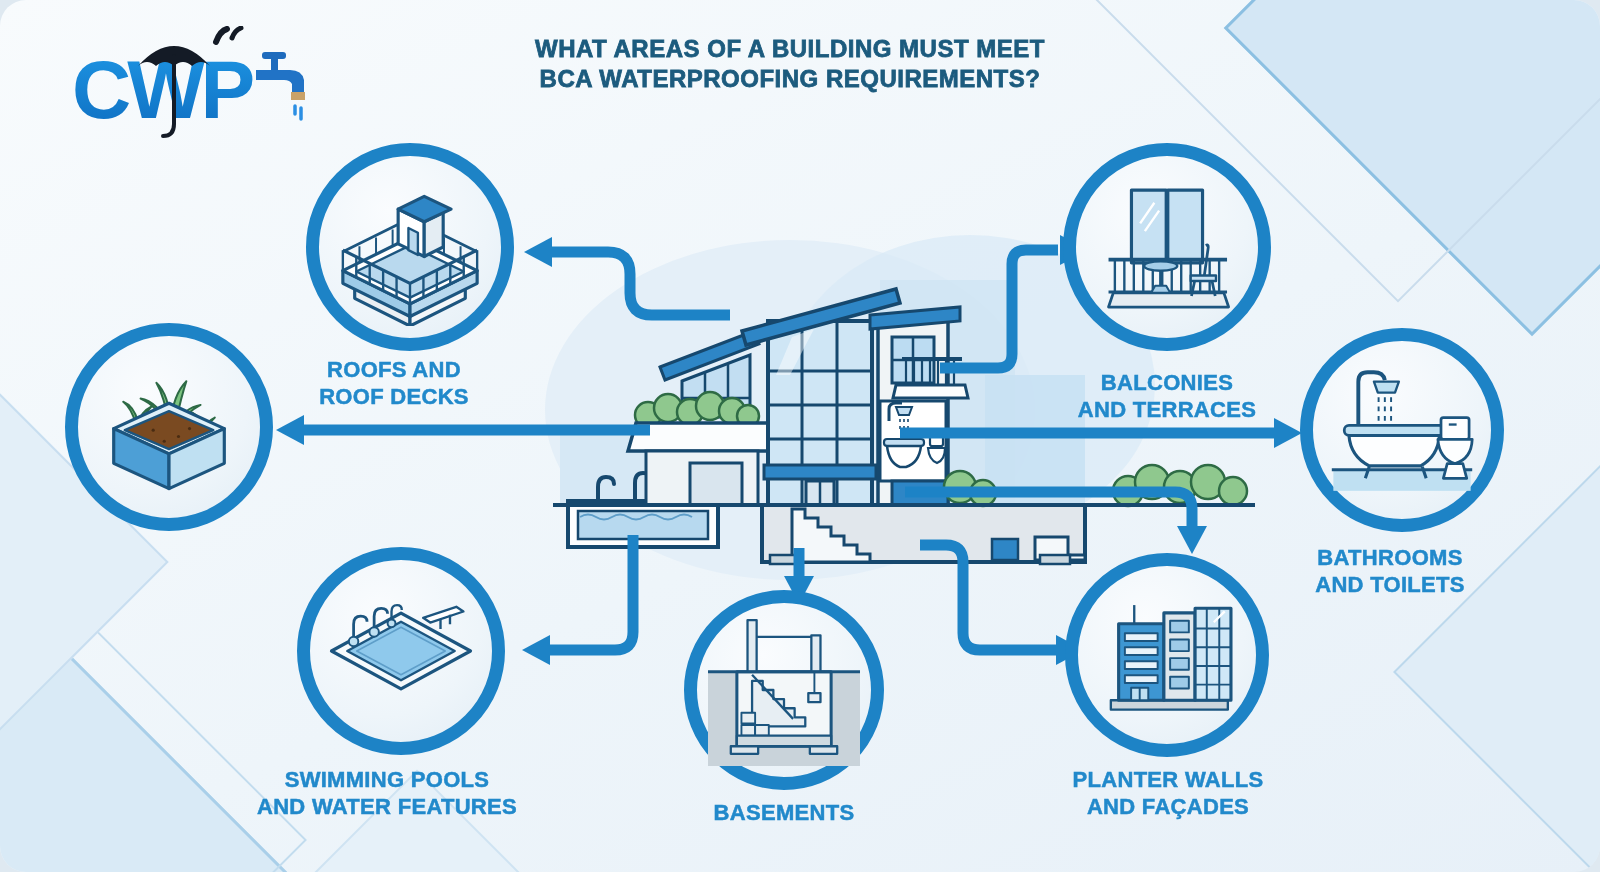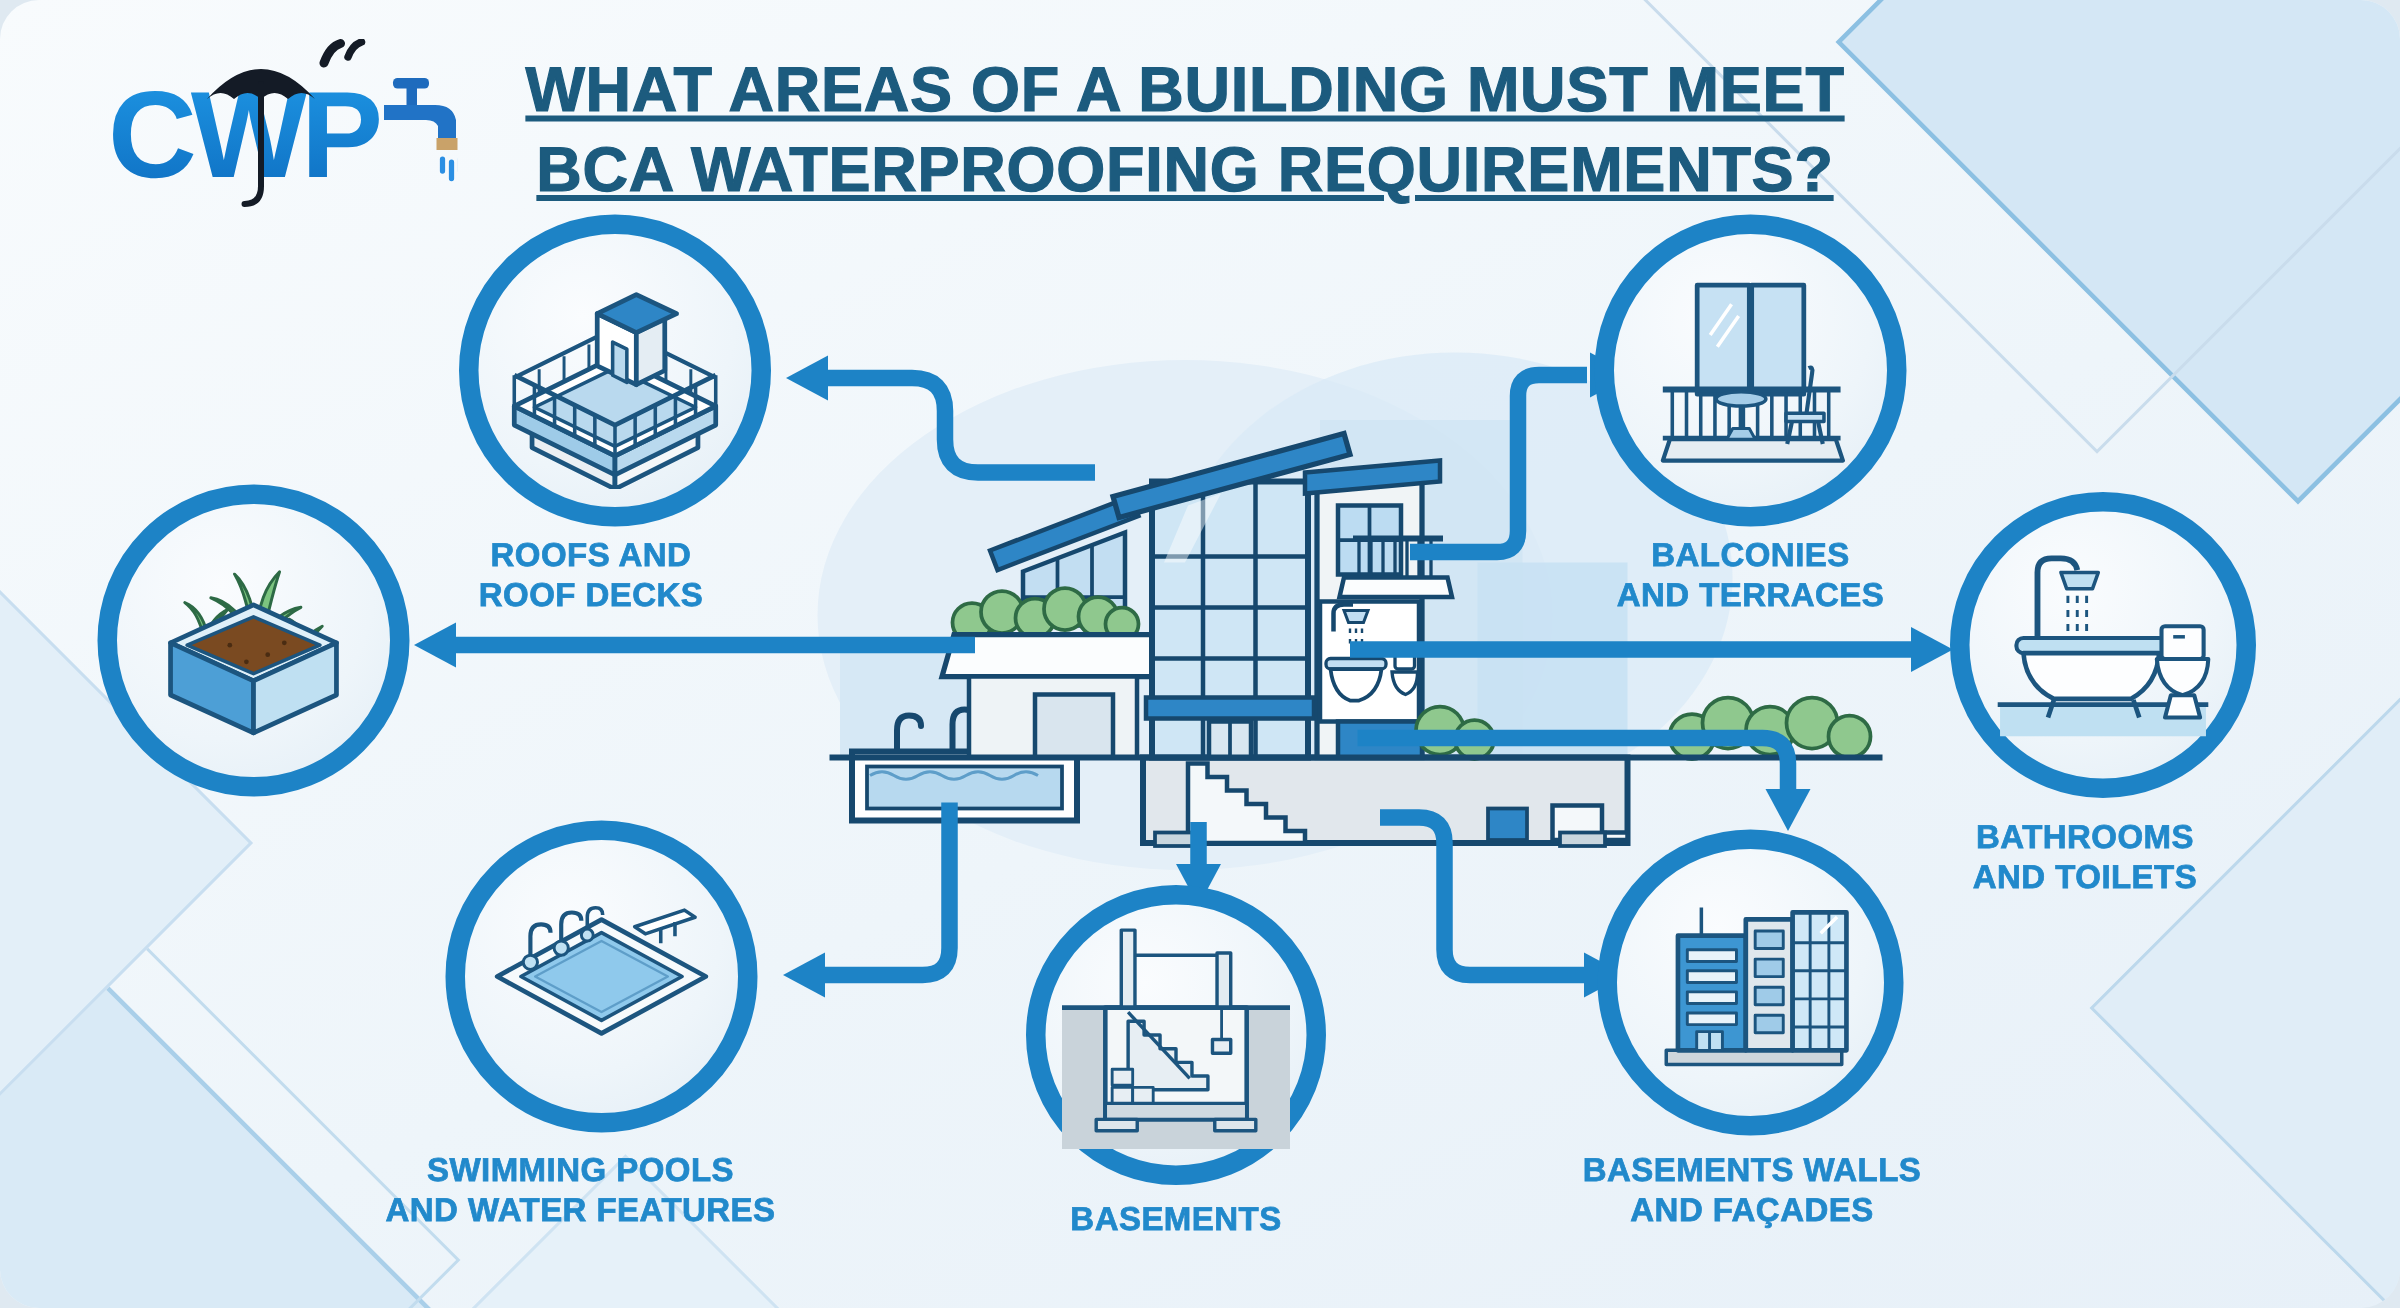--- a/index.html
+++ b/index.html
@@ -12,21 +12,21 @@
   .d2{width:520px;height:520px;right:-60px;top:-330px;background:transparent;border:2px solid #c9dcec;}
   .d3{width:300px;height:300px;right:-160px;top:520px;background:#e0edf7;border:2px solid #bcd8ec;}
   .d4{width:420px;height:420px;left:-210px;bottom:-230px;background:#d9eaf6;border:3px solid #a9cfe9;}
   .d5{width:300px;height:300px;left:-60px;bottom:-120px;background:transparent;border:2px solid #c2dcee;}
   .d6{width:260px;height:260px;left:-150px;top:430px;background:#e3eff8;border:2px solid #c8def0;}
   .d7{width:230px;height:230px;left:300px;bottom:-180px;background:#e6f1f9;border:2px solid #cfe3f2;}
 
   .logo{position:absolute;left:70px;top:26px;width:235px;height:120px;}
 
   .title{position:absolute;left:330px;top:34px;width:920px;text-align:center;
-    color:#1c5b7e;font-weight:bold;font-size:42px;line-height:1.26;letter-spacing:.5px;text-decoration:underline;
+    color:#1c5b7e;font-weight:bold;font-size:24px;line-height:1.26;letter-spacing:.5px;
     -webkit-text-stroke:.8px #1c5b7e;}
 
   .node{position:absolute;}
   .ring{box-sizing:border-box;border:13px solid #1d83c6;border-radius:50%;
     background:radial-gradient(circle at 38% 30%,#fafcfe 0%,#eef5fa 60%,#e2edf5 100%);
     display:flex;align-items:center;justify-content:center;width:100%;height:100%;}
   .ring svg{display:block;}
   .nlabel{position:absolute;color:#2189cb;font-weight:bold;text-align:center;
     font-size:22px;line-height:1.22;letter-spacing:.3px;white-space:pre-line;
     -webkit-text-stroke:.5px #2189cb;}
@@ -219,21 +219,21 @@
           <ellipse cx="92" cy="124" rx="21" ry="6" fill="#a5cde8" stroke-width="3"></ellipse>
           <path d="M92 130 V150" stroke-width="4"></path>
           <polygon points="80,158 104,158 99,149 85,149" fill="#a5cde8" stroke-width="2.5"></polygon>
           <path d="M149 98 Q153 96 152 102 L147 138" stroke-width="3.5"></path>
           <rect x="130" y="136" width="32" height="7" fill="#c6e1f3" stroke-width="3"></rect>
           <path d="M135 143 L131 162 M157 143 L161 162" stroke-width="3.5"></path>
         </g>
       </svg>
     </div>
   </div>
-  <div class="nlabel" style="left:1047px;top:357px;width:240px">BALCONIES
+  <div class="nlabel" style="left:1047px;top:370px;width:240px">BALCONIES
 AND TERRACES</div>
 
   <div class="node" style="left:65px;top:323px;width:208px;height:208px">
     <div class="ring">
       <svg width="158" height="158" viewBox="0 0 200 200">
         <g stroke="#1c557f" fill="none" stroke-linejoin="round">
           <g stroke="#2d6a45" stroke-width="2.5" fill="#7cc47f">
             <path d="M100 96 C95 72 92 58 84 44 C95 54 101 74 102 92 Z"></path>
             <path d="M102 96 C104 70 110 54 122 42 C116 60 112 78 108 96 Z"></path>
             <path d="M96 98 C88 80 78 70 64 64 C78 66 92 80 98 96 Z"></path>
@@ -351,16 +351,16 @@
             <rect x="104" y="104" width="24" height="15"></rect>
               <rect x="104" y="128" width="24" height="15"></rect>
           </g>
           <rect x="136" y="40" width="46" height="118" fill="#cfe8f7" stroke-width="4"></rect>
           <path d="M151 40 V158 M167 40 V158 M136 66 H182 M136 90 H182 M136 114 H182 M136 138 H182" stroke-width="2.5"></path>
           <path d="M160 58 L174 44" stroke="#ffffff" stroke-width="3"></path>
         </g>
       </svg>
     </div>
   </div>
-  <div class="nlabel" style="left:1048px;top:767px;width:240px">BASEMENTS WALLS
+  <div class="nlabel" style="left:1048px;top:767px;width:240px">PLANTER WALLS
 AND FAÇADES</div>
 
 </div>
 
 </body></html>

